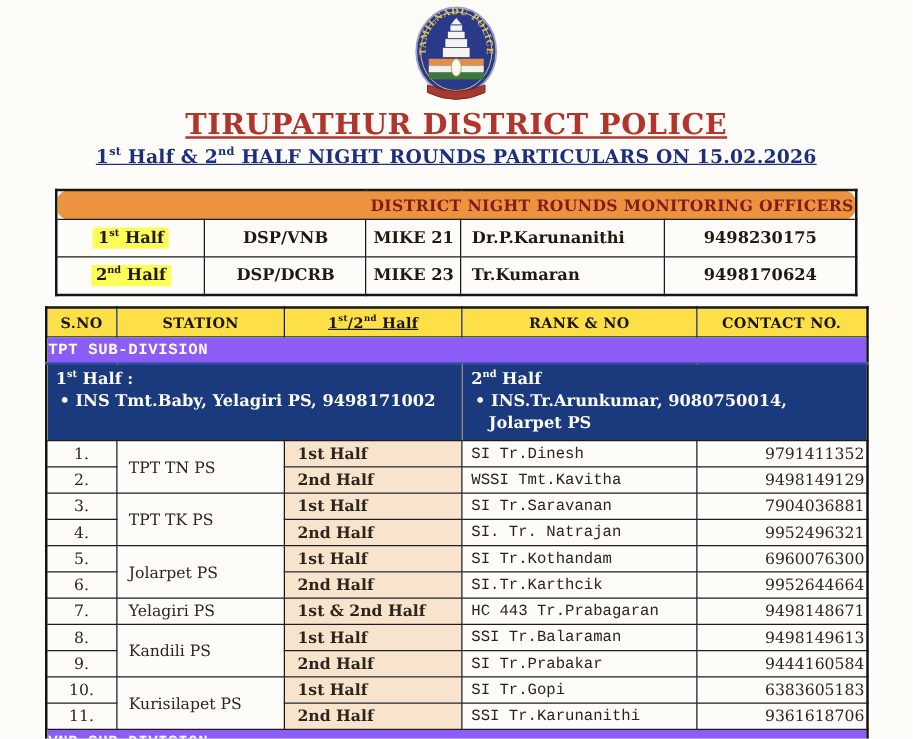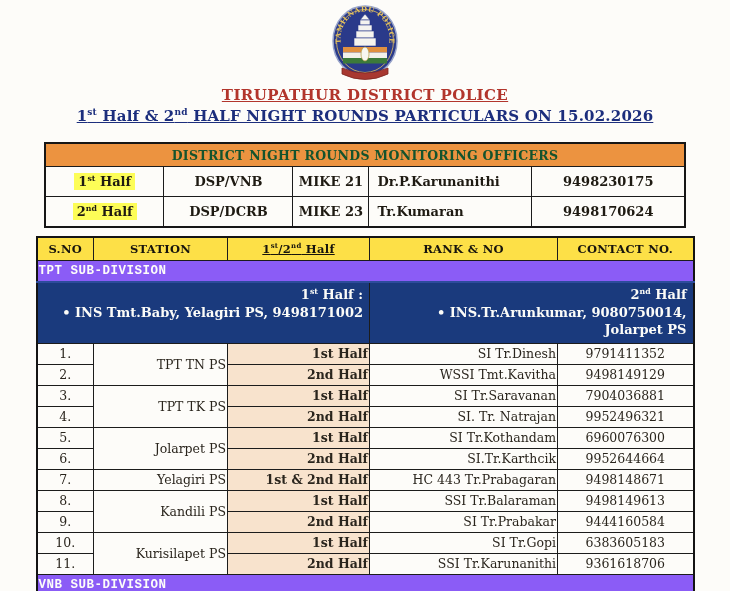--- a/index.html
+++ b/index.html
@@ -6,46 +6,46 @@
   .page {
     position:relative; width:730px; height:591px; overflow:hidden;
     background:#fdfcf9; font-family:"DejaVu Serif","Liberation Serif",serif;
     color:#26221c;
   }
   sup { font-size:0.6em; line-height:0; vertical-align:super; }
 
   .logo { display:block; margin:4px auto 0; }
 
   .title {
-    text-align:center; color:#b2352c; font-weight:bold; font-size:15px;
+    text-align:center; color:#b2352c; font-weight:bold; font-size:23px;
     text-decoration:underline; letter-spacing:0.4px; margin-top:2px;
   }
   .subtitle {
     text-align:center; color:#1c2e7d; font-weight:bold; font-size:15px;
     text-decoration:underline; letter-spacing:0.2px; margin-top:3px;
   }
 
   table { border-collapse:collapse; table-layout:fixed; }
   th,td { overflow:hidden; }
 
   
   .mon { width:640px; margin:17px auto 0; border:2px solid #161616; }
   .mon th, .mon td { border:1.5px solid #1b1b1b; }
   .mon-title {
-    background:#ec9340; color:#14532d; font-size:12.5px; font-weight:bold;
-    height:20px; text-align:center; letter-spacing:0.3px;
+    background:#ec9340; color:#7f1d1d; font-size:12.5px; font-weight:bold;
+    height:20px; text-align:right; letter-spacing:0.3px;border-radius:11px;
   }
   .mon td { height:27px; font-size:13px; font-weight:bold; color:#1e1a12; }
   .mon .c { text-align:center; }
   .mon .l { text-align:left; padding-left:8px; }
   .hl { background:#fdfd57; padding:1px 4px; }
 
   
   .main { width:657px; margin:8px auto 0; border:2px solid #141414; }
-  .main th, .main td { border:1px solid #1c1c1c;text-align:right; }
+  .main th, .main td { border:1px solid #1c1c1c; }
   .main thead th {
     background:#fde047; color:#17140d; font-size:11.5px; height:20px;
     text-align:center; letter-spacing:0.3px;
   }
   .main thead th.u { text-decoration:underline; }
   .band td {
     background:#8b5cf6; color:#fdfdfa; font-weight:bold; text-align:left;
     font-size:12.5px; height:18px; letter-spacing:0.5px;font-family:Liberation Mono, monospace;
   }
   .info td {
@@ -55,22 +55,22 @@
   }
   .info .off { padding-left:14px; text-indent:-11px; }
   .info .off::before { content:"\2022\00a0 "; }
   tr.data td { height:18px; font-size:12.5px; color:#2a251d; }
   td.sno { text-align:center; }
   td.station { padding-left:9px; }
   td.half {
     background:#f8e3cd; font-size:10.5px; font-weight:bold;
     padding-left:10px; color:#241f16;
   }
-  td.rank { padding-left:7px; }
-  td.contact { text-align:center; }
+  td.rank { padding-left:7px;font-family:Liberation Mono, monospace; }
+  td.contact { text-align:right; }
 </style>
 </head>
 <body>
 
 <div class="page">
 
   <svg class="logo" width="68" height="80" viewBox="0 0 68 80">
     <ellipse cx="34" cy="37" rx="32" ry="35" fill="#2a3a8a" stroke="#98a4ca" stroke-width="1.5"></ellipse>
     <ellipse cx="34" cy="37" rx="28.5" ry="31.5" fill="none" stroke="#e7c35c" stroke-width="0.8"></ellipse>
     <defs>

